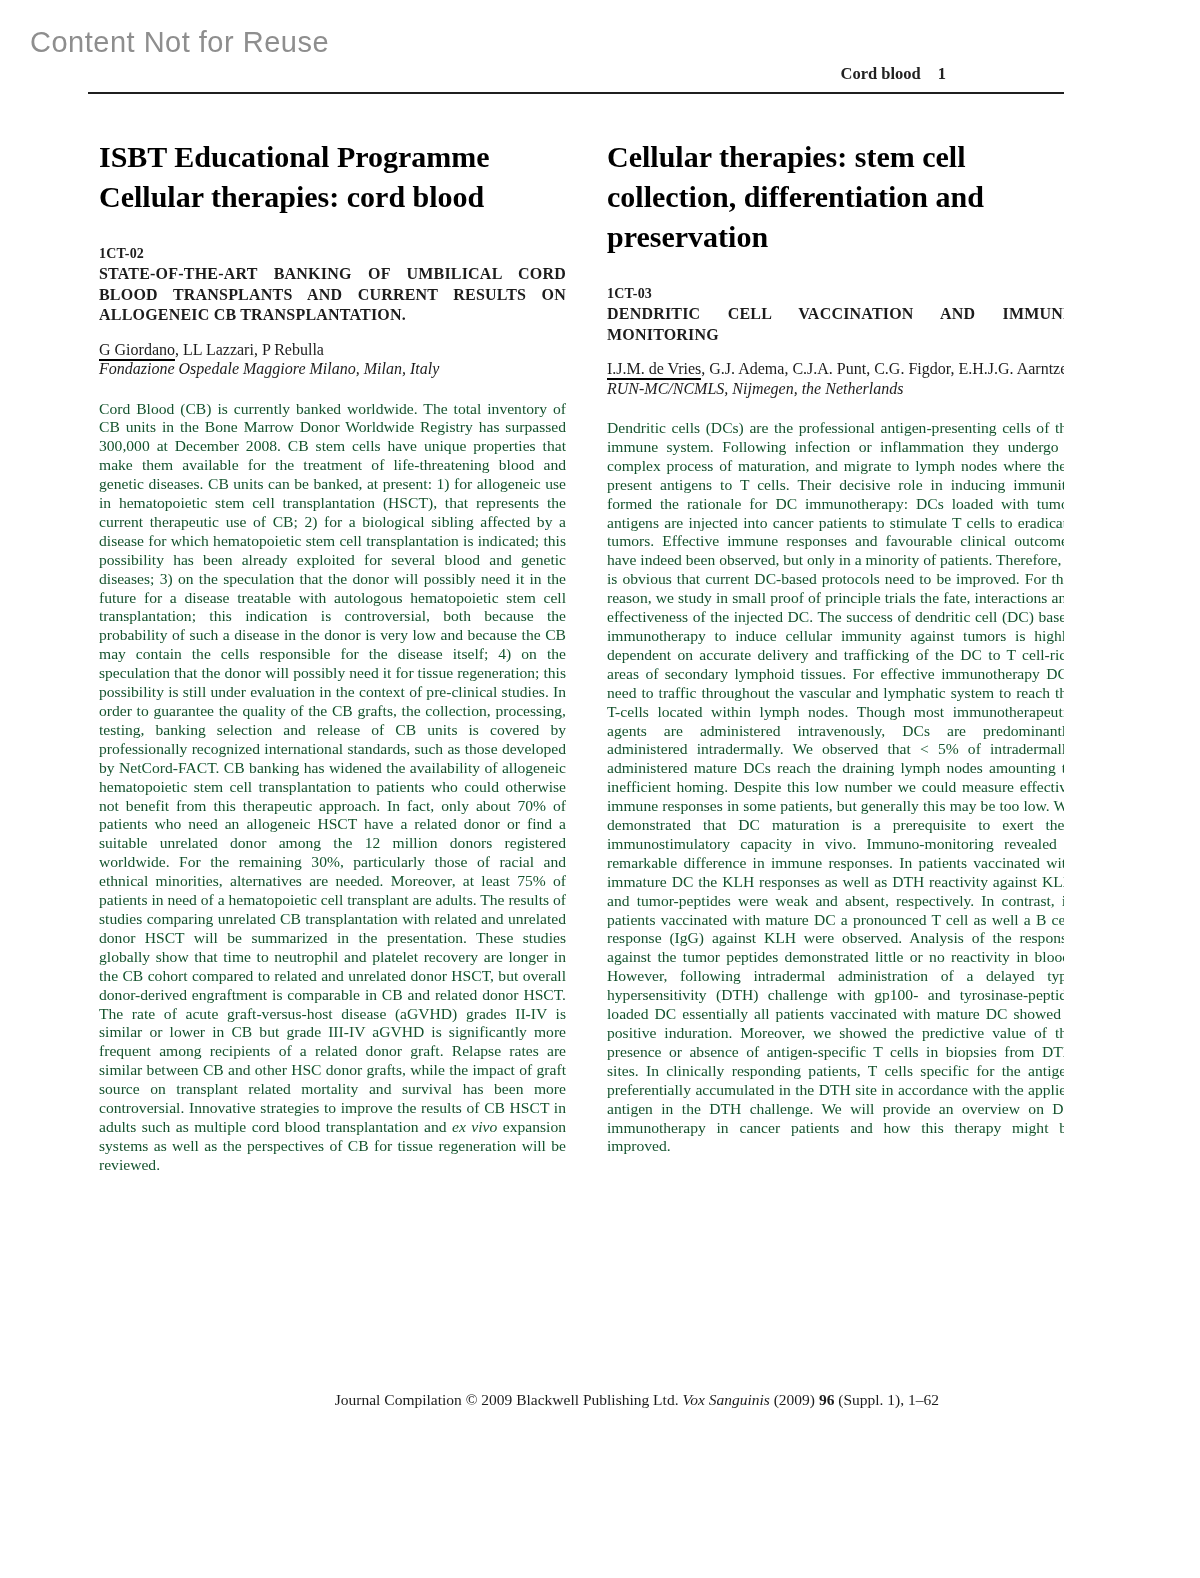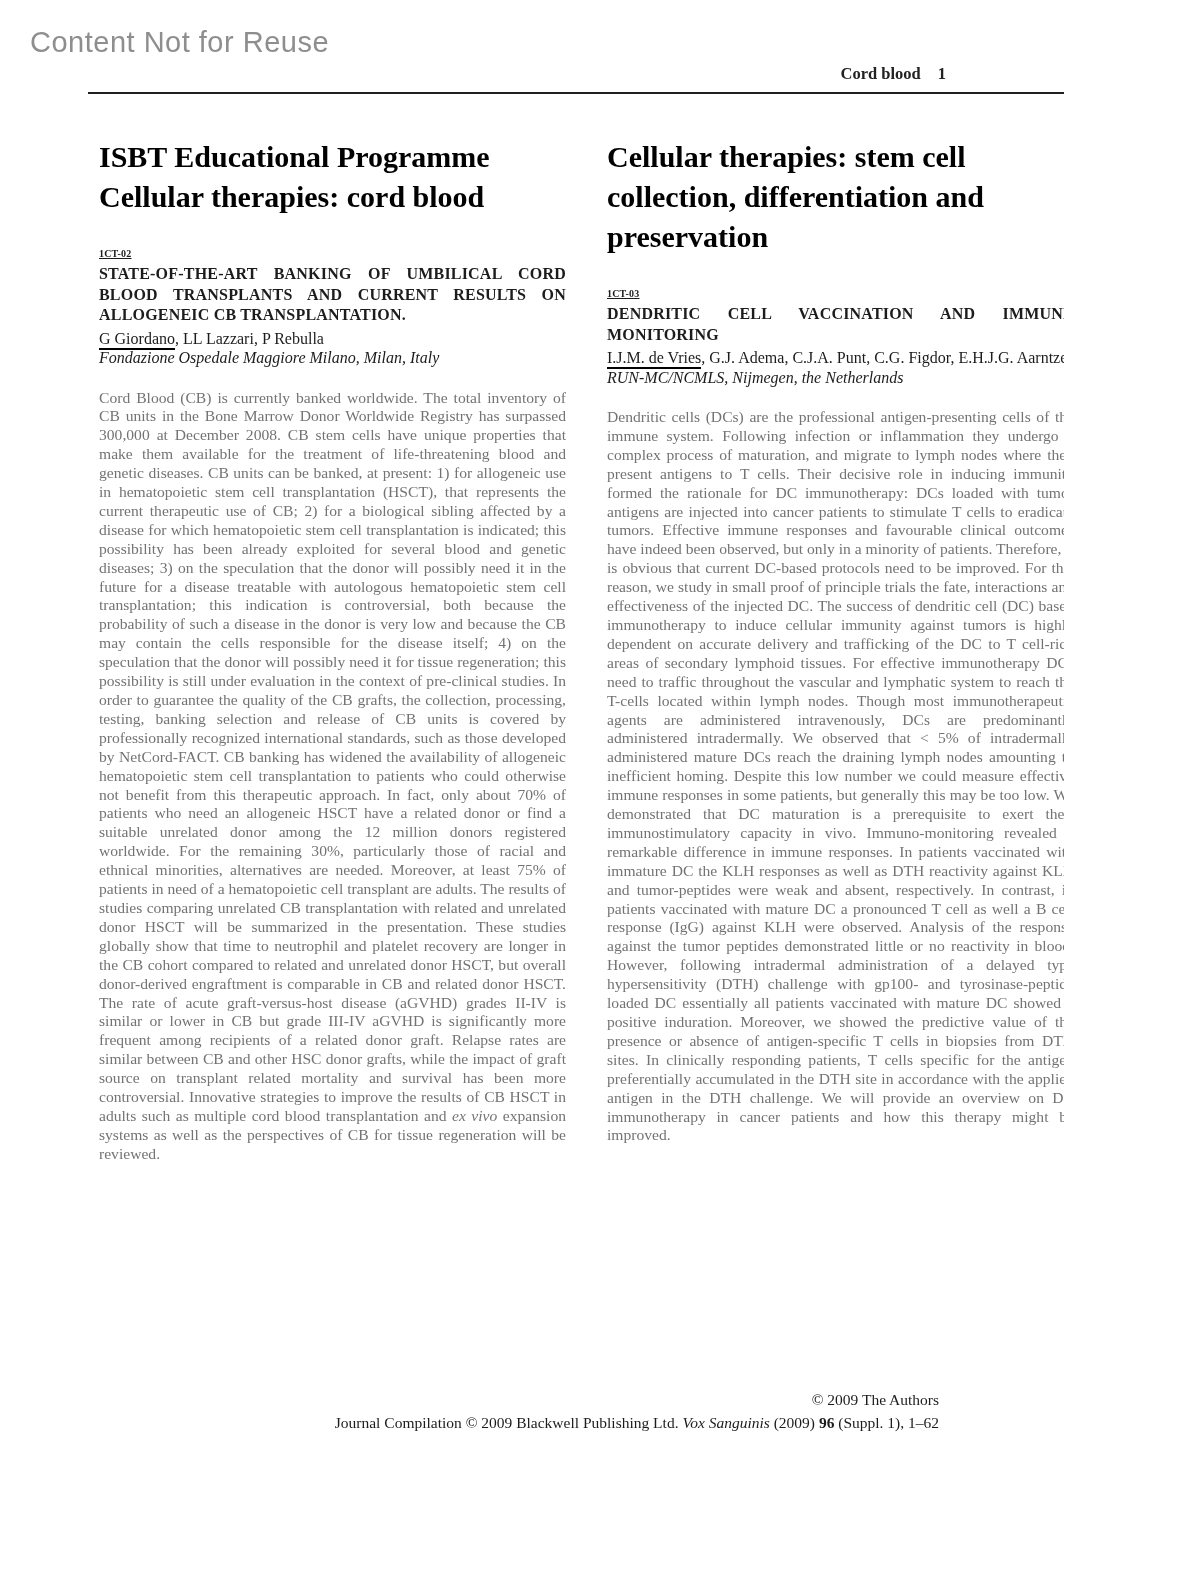--- a/index.html
+++ b/index.html
@@ -59,54 +59,53 @@
     width: 467px;
   }
   .section-title {
     font-size: 30px;
     font-weight: 700;
     line-height: 40px;
     color: #000000;
     margin: 0 0 26px 0;
   }
   .abstract-code {
-    font-size: 10px;
+    font-size: 14px;
     font-weight: 700;
     line-height: 21px;
     letter-spacing: 0.2px;
-    text-decoration: underline;
   }
   .abstract-title {
     font-size: 16px;
     font-weight: 700;
     line-height: 20.5px;
     text-align: justify;
     letter-spacing: 0.2px;
   }
   .authors {
     font-size: 16px;
     line-height: 19.5px;
-    margin-top: 3px;
+    margin-top: 14px;
     white-space: nowrap;
   }
   .authors .underlined {
     border-bottom: 2.5px solid #000;
     padding-bottom: 1px;
   }
   .affiliation {
     font-size: 16px;
     font-style: italic;
     line-height: 19.5px;
   }
   .body-text {
     margin-top: 21px;
     font-size: 15.6px;
     line-height: 18.9px;
     text-align: justify;
-    color: #737373;
+    color: #14532d;
   }
   .body-text .italic {
     font-style: italic;
   }
   .footer {
     position: absolute;
     top: 1388px;
     right: 125px;
     text-align: right;
     font-size: 15.5px;
@@ -169,19 +168,18 @@
       </div>
 
       <div class="affiliation">RUN-MC/NCMLS, Nijmegen, the Netherlands</div>
 
       <div class="body-text">Dendritic cells (DCs) are the professional antigen-presenting cells of the immune system. Following infection or inflammation they undergo a complex process of maturation, and migrate to lymph nodes where they present antigens to T cells. Their decisive role in inducing immunity formed the rationale for DC immunotherapy: DCs loaded with tumor antigens are injected into cancer patients to stimulate T cells to eradicate tumors. Effective immune responses and favourable clinical outcomes have indeed been observed, but only in a minority of patients. Therefore, it is obvious that current DC-based protocols need to be improved. For this reason, we study in small proof of principle trials the fate, interactions and effectiveness of the injected DC. The success of dendritic cell (DC) based immunotherapy to induce cellular immunity against tumors is highly dependent on accurate delivery and trafficking of the DC to T cell-rich areas of secondary lymphoid tissues. For effective immunotherapy DCs need to traffic throughout the vascular and lymphatic system to reach the T-cells located within lymph nodes. Though most immunotherapeutic agents are administered intravenously, DCs are predominantly administered intradermally. We observed that &lt; 5% of intradermally administered mature DCs reach the draining lymph nodes amounting to inefficient homing. Despite this low number we could measure effective immune responses in some patients, but generally this may be too low. We demonstrated that DC maturation is a prerequisite to exert their immunostimulatory capacity in vivo. Immuno-monitoring revealed a remarkable difference in immune responses. In patients vaccinated with immature DC the KLH responses as well as DTH reactivity against KLH and tumor-peptides were weak and absent, respectively. In contrast, in patients vaccinated with mature DC a pronounced T cell as well a B cell response (IgG) against KLH were observed. Analysis of the response against the tumor peptides demonstrated little or no reactivity in blood. However, following intradermal administration of a delayed type hypersensitivity (DTH) challenge with gp100- and tyrosinase-peptide loaded DC essentially all patients vaccinated with mature DC showed a positive induration. Moreover, we showed the predictive value of the presence or absence of antigen-specific T cells in biopsies from DTH sites. In clinically responding patients, T cells specific for the antigen preferentially accumulated in the DTH site in accordance with the applied antigen in the DTH challenge. We will provide an overview on DC immunotherapy in cancer patients and how this therapy might be improved.</div>
     </div>
 
   </div>
 
   <div class="footer">
-    <div>© 2009 The Authors</div>
     <div>
       <span>Journal Compilation © 2009 Blackwell Publishing Ltd. </span><span class="italic">Vox Sanguinis</span><span> (2009) </span><span class="bold">96</span><span> (Suppl. 1), 1–62</span>
     </div>
   </div>
 
 </div>
 
 </body></html>

